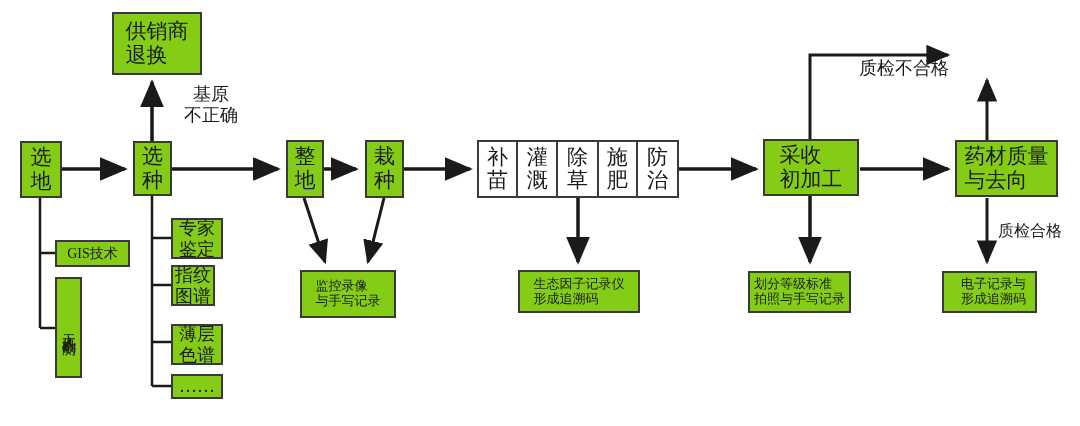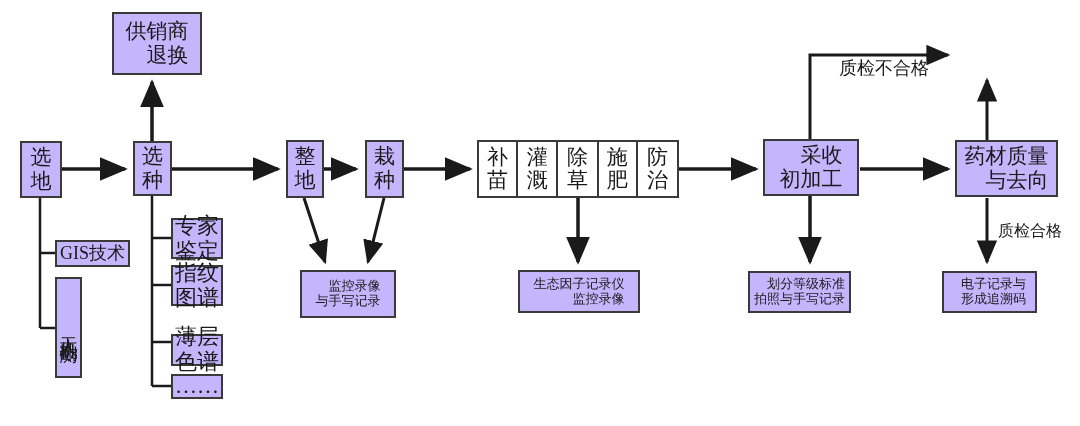--- a/index.html
+++ b/index.html
@@ -12,33 +12,33 @@
     width: 1080px;
     height: 426px;
     background: #ffffff;
     font-family: "Liberation Serif", "DejaVu Serif", serif;
     overflow: hidden;
   }
   .node {
     position: absolute;
     box-sizing: border-box;
     border: 2px solid #3a3a3a;
-    background: #c4b5fd;
+    background: #84cc16;
     display: flex;
     align-items: center;
     justify-content: center;
-    text-align: right;
+    text-align: left;
     color: #1a1a1a;
     line-height: 1.12;
     white-space: pre-line;
     z-index: 3;
   }
   .node.big      { font-size: 21px; }
-  .node.mid      { font-size: 22px; }
-  .node.small    { font-size: 18px; }
+  .node.mid      { font-size: 18px; }
+  .node.small    { font-size: 14px; }
   .node.tiny     { font-size: 13px; }
   .node.vert {
     writing-mode: vertical-rl;
     text-orientation: upright;
     letter-spacing: 2px;
     line-height: 1;
   }
   .cellbox {
     position: absolute;
     box-sizing: border-box;
@@ -165,38 +165,40 @@
 退换</div>
 
 
   <div class="node small" style="left:55px; top:240px; width:75px; height:27px;">GIS技术</div>
 
   <div class="node small vert" style="left:55px; top:277px; width:27px; height:101px;">无人机勘测</div>
 
   <div class="node mid" style="left:171px; top:218px; width:52px; height:41px;">专家
 鉴定</div>
 
-  <div class="node mid" style="left:171px; top:265px; width:52px; height:41px;">指纹
+  <div class="node mid" style="left:171px; top:265px; width:44px; height:41px;">指纹
 图谱</div>
 
-  <div class="node mid" style="left:171px; top:334px; width:52px; height:32px;">薄层
+  <div class="node mid" style="left:171px; top:324px; width:52px; height:41px;">薄层
 色谱</div>
 
   <div class="node mid" style="left:171px; top:374px; width:52px; height:25px;">……</div>
 
   <div class="node tiny" style="left:300px; top:270px; width:96px; height:48px;">监控录像
 与手写记录</div>
 
   <div class="node tiny" style="left:518px; top:270px; width:122px; height:43px;">生态因子记录仪
-监控录像</div>
+形成追溯码</div>
 
   <div class="node tiny" style="left:748px; top:271px; width:103px; height:42px;">划分等级标准
 拍照与手写记录</div>
 
   <div class="node tiny" style="left:942px; top:271px; width:95px; height:42px;padding-left:8px;">电子记录与
 形成追溯码</div>
 
-
-  <div class="label l18" style="left:824px; top:58px; width:120px;font-family:Liberation Serif, serif;">质检不合格</div>
+  <div class="label l18" style="left:173px; top:84px; width:76px;">基原
+不正确</div>
+
+  <div class="label l18" style="left:844px; top:58px; width:120px;font-family:Liberation Serif, serif;">质检不合格</div>
 
   <div class="label l16" style="left:998px; top:222px; width:84px; text-align:left;">质检合格</div>
 
 </div>
 
 </body></html>

